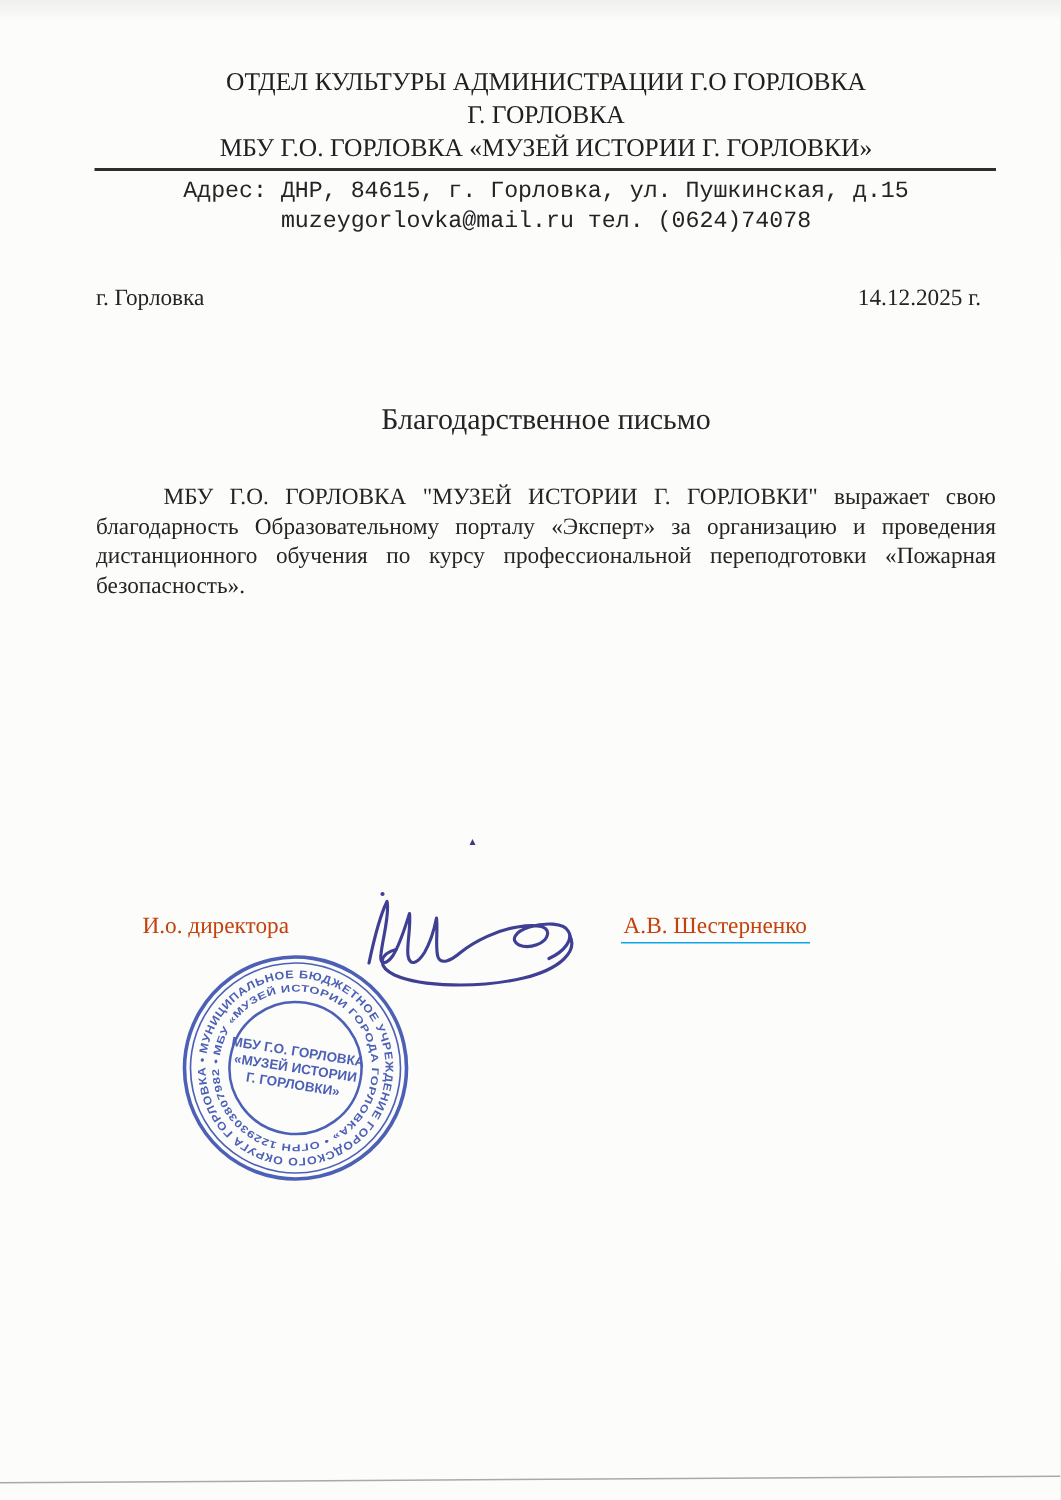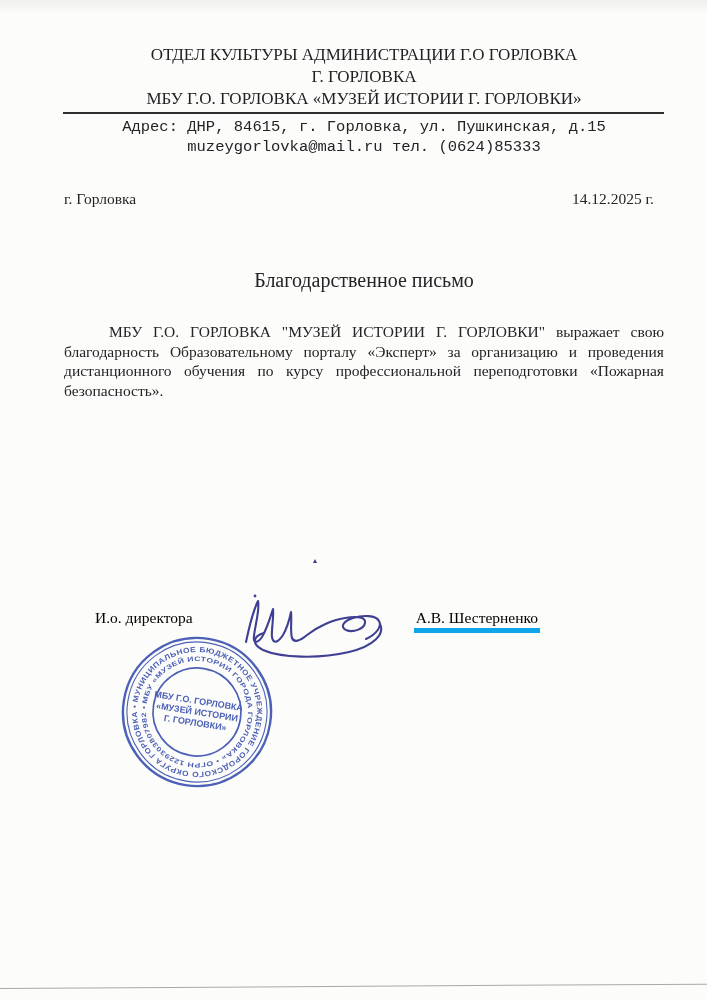--- a/index.html
+++ b/index.html
@@ -48,24 +48,24 @@
   }
   .body-text p{
     margin:0;
     text-indent:45px;
     text-align:justify;
   }
   
   .sig-row{
     position:absolute;left:95px;top:609px;width:445px;
     display:flex;justify-content:space-between;
-    font-size:15.5px;color:#000000;
+    font-size:15.5px;color:#c2410c;
   }
   .sig-name{
-    border-bottom:5px solid #0ea5e9;
+    border-bottom:1px solid #0ea5e9;
     padding:0 2px 1px 2px;
   }
   
   .sig-ink{
     position:absolute;left:233px;top:584px;width:175px;height:84px;
     z-index:3;
   }
   .ink-mark{
     position:absolute;left:313px;top:556px;
     font-size:8px;color:#3b3b85;z-index:3;
@@ -100,21 +100,21 @@
   <div class="scan-shade-top"></div>
 
   <div class="letterhead">
     <div>ОТДЕЛ КУЛЬТУРЫ АДМИНИСТРАЦИИ Г.О ГОРЛОВКА</div>
     <div>Г. ГОРЛОВКА</div>
     <div>МБУ Г.О. ГОРЛОВКА «МУЗЕЙ ИСТОРИИ Г. ГОРЛОВКИ»</div>
   </div>
   <div class="head-rule"></div>
   <div class="addr-block">
     <div>Адрес: ДНР, 84615, г. Горловка, ул. Пушкинская, д.15</div>
-    <div>muzeygorlovka@mail.ru тел. (0624)85333</div>
+    <div>muzeygorlovka@mail.ru тел. (0624)74078</div>
   </div>
 
   <div class="city-date">
     <span>г. Горловка</span>
     <span>14.12.2025 г.</span>
   </div>
 
   <div class="doc-title">Благодарственное письмо</div>
 
   <div class="body-text">

